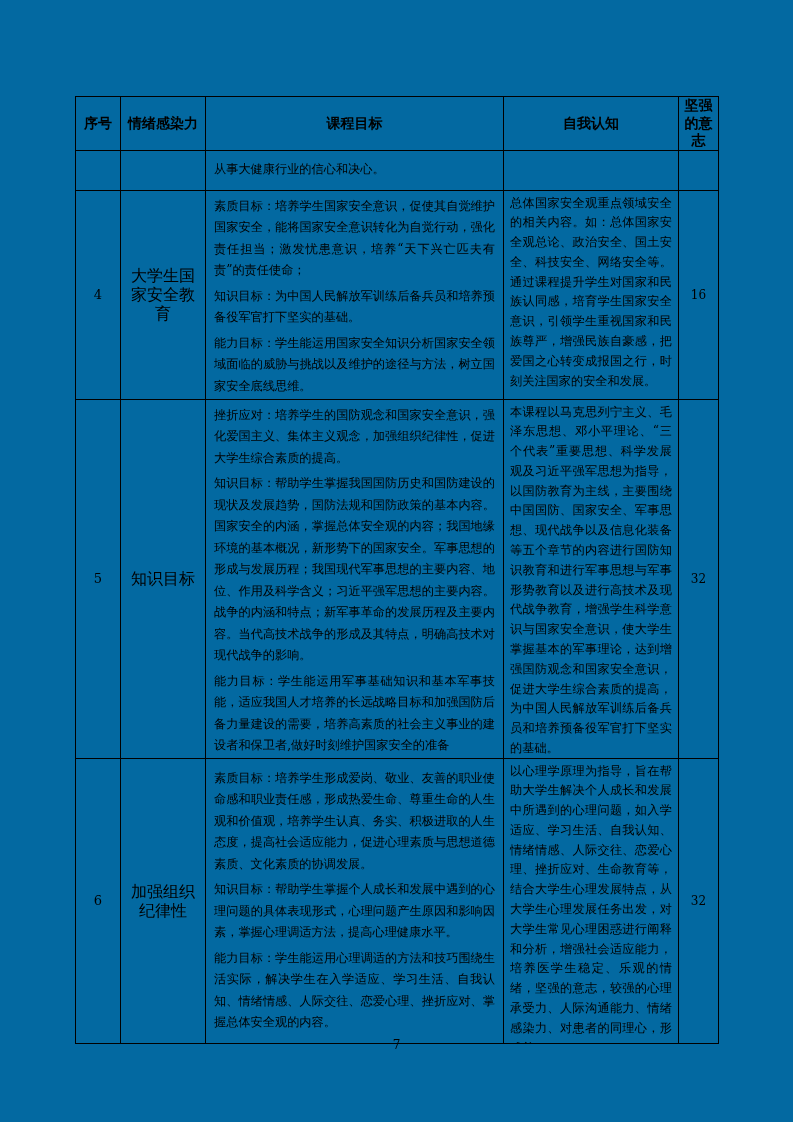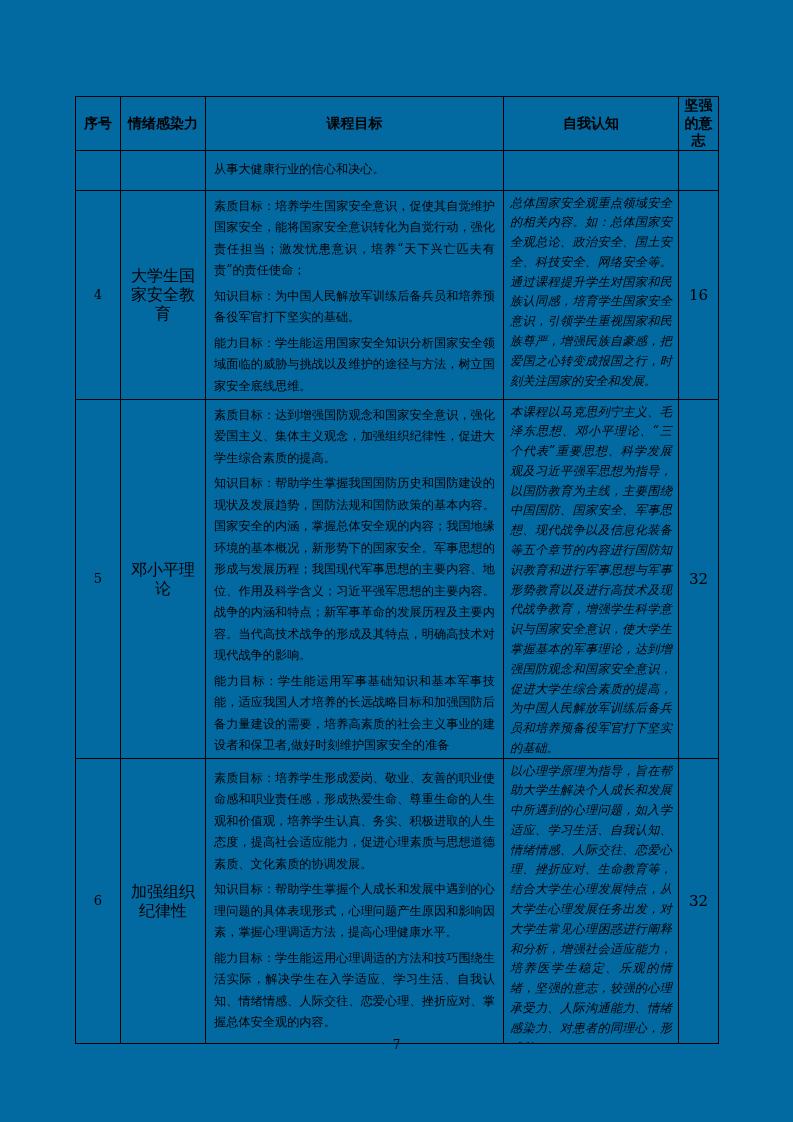--- a/index.html
+++ b/index.html
@@ -40,36 +40,35 @@
   }
   .h0 { height: 39px; }
   .h4 { height: 208px; }
   .h5 { height: 358px; }
   .h6 { height: 284px; }
   .v-center { justify-content: center; }
   .v-top { justify-content: flex-start; }
   .mid { justify-content: center; align-items: center; text-align: center; }
   .seq-cell { font-size: 13px; }
   .name-cell { font-size: 16px; line-height: 19px; padding: 0 4px; }
-  .hours-cell { font-size: 15px; }
+  .hours-cell { font-size: 12px; }
   .obj-cell {
     font-size: 12.2px;
     line-height: 21.5px;
     text-align: justify;
     padding: 5px 8px;
   }
   .obj-cell p { margin: 0 0 4px 0; }
   .obj-cell p:last-child { margin-bottom: 0; }
   .obj-cell.centered { padding: 0 8px; }
   .content-cell {
     font-size: 12.2px;
     line-height: 19.8px;
     text-align: justify;
     padding: 3px 6px;
-    font-style: italic;
   }
   .page-number {
     position: absolute;
     left: 0;
     right: 0;
     top: 1038px;
     text-align: center;
     font-size: 12px;
   }
 </style>
@@ -137,25 +136,25 @@
         <td>
             <div class="cell h4 mid hours-cell">16</div>
           </td>
       </tr>
 
       <tr>
         <td>
             <div class="cell h5 mid seq-cell">5</div>
           </td>
         <td>
-            <div class="cell h5 mid name-cell">邓小平理论</div>
+            <div class="cell h5 mid name-cell">知识目标</div>
           </td>
         <td>
           <div class="cell h5 v-top obj-cell">
-            <p>素质目标：达到增强国防观念和国家安全意识，强化爱国主义、集体主义观念，加强组织纪律性，促进大学生综合素质的提高。</p>
+            <p>挫折应对：培养学生的国防观念和国家安全意识，强化爱国主义、集体主义观念，加强组织纪律性，促进大学生综合素质的提高。</p>
             <p>知识目标：帮助学生掌握我国国防历史和国防建设的现状及发展趋势，国防法规和国防政策的基本内容。国家安全的内涵，掌握总体安全观的内容；我国地缘环境的基本概况，新形势下的国家安全。军事思想的形成与发展历程；我国现代军事思想的主要内容、地位、作用及科学含义；习近平强军思想的主要内容。战争的内涵和特点；新军事革命的发展历程及主要内容。当代高技术战争的形成及其特点，明确高技术对现代战争的影响。</p>
             <p>能力目标：学生能运用军事基础知识和基本军事技能，适应我国人才培养的长远战略目标和加强国防后备力量建设的需要，培养高素质的社会主义事业的建设者和保卫者,做好时刻维护国家安全的准备</p>
           </div>
         </td>
         <td>
             <div class="cell h5 v-top content-cell">本课程以马克思列宁主义、毛泽东思想、邓小平理论、“三个代表”重要思想、科学发展观及习近平强军思想为指导，以国防教育为主线，主要围绕中国国防、国家安全、军事思想、现代战争以及信息化装备等五个章节的内容进行国防知识教育和进行军事思想与军事形势教育以及进行高技术及现代战争教育，增强学生科学意识与国家安全意识，使大学生掌握基本的军事理论，达到增强国防观念和国家安全意识，促进大学生综合素质的提高，为中国人民解放军训练后备兵员和培养预备役军官打下坚实的基础。</div>
           </td>
         <td>
             <div class="cell h5 mid hours-cell">32</div>
           </td>

